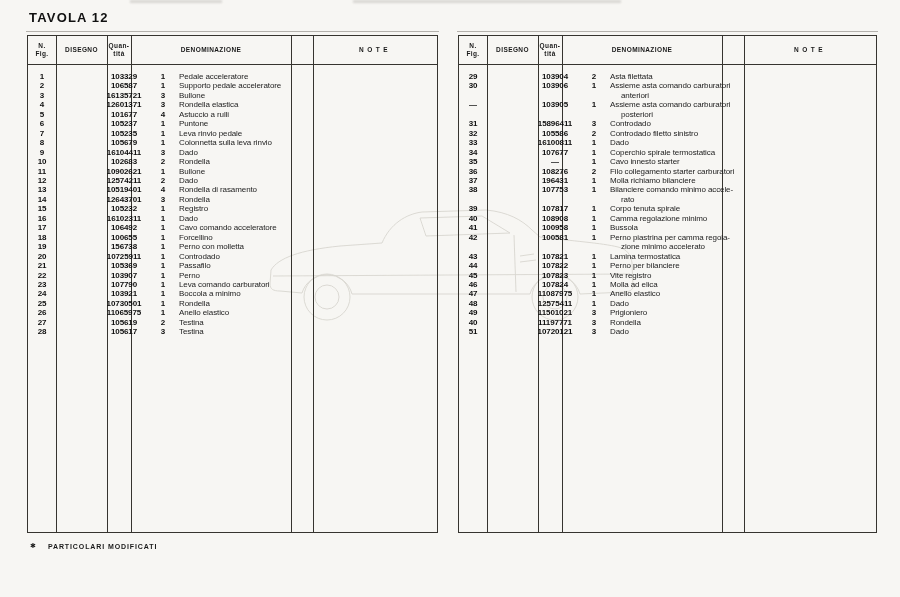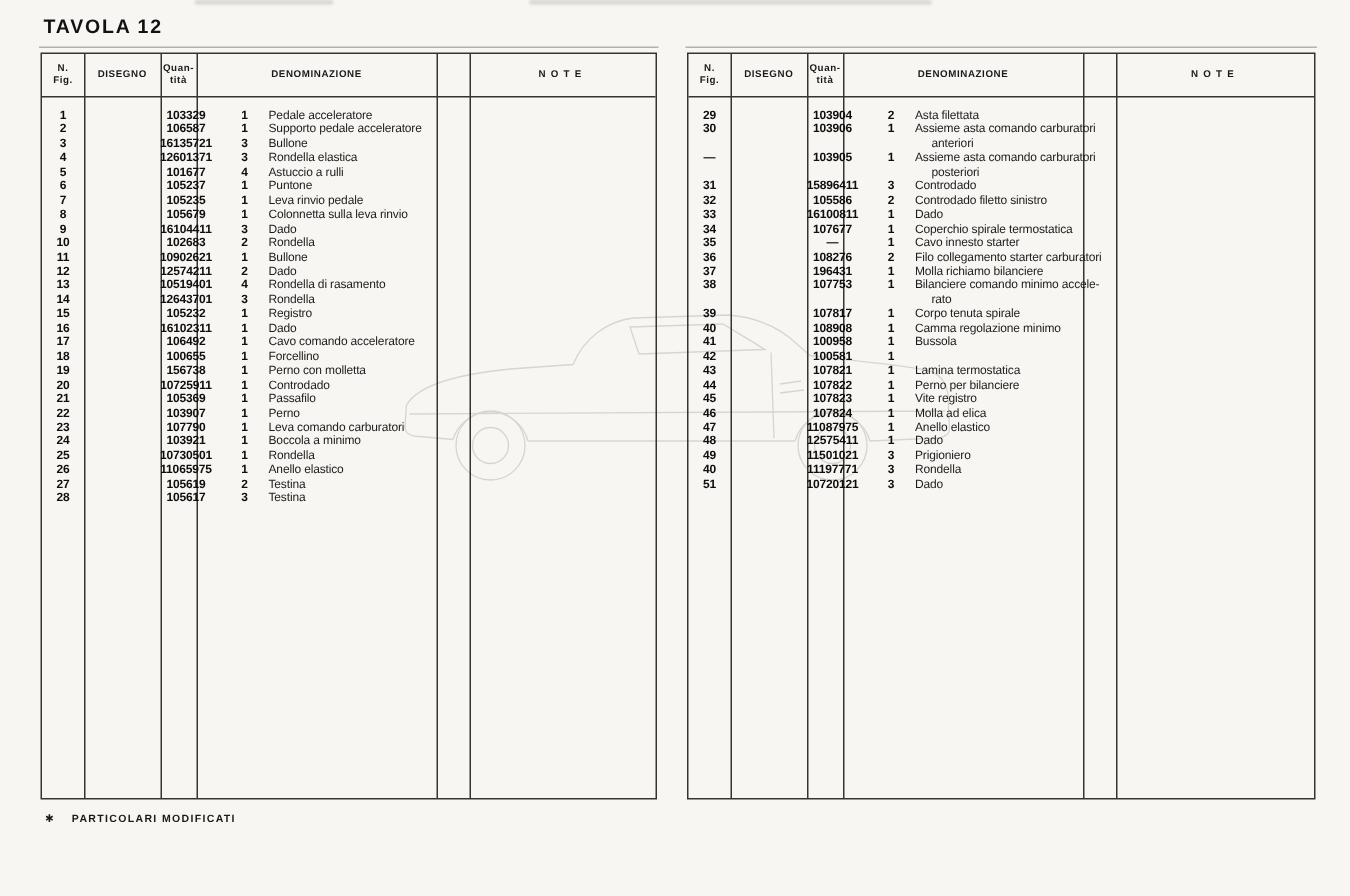--- a/index.html
+++ b/index.html
@@ -421,20 +421,22 @@
         <span class="c-fig">41</span>
         <span class="c-dis">100958</span>
         <span class="c-qty">1</span>
         <span class="c-den">Bussola</span>
       </div>
 
       <div class="trow">
         <span class="c-fig">42</span>
         <span class="c-dis">100581</span>
         <span class="c-qty">1</span>
+        <span class="c-den">Perno piastrina per camma regola-
+zione minimo accelerato</span>
       </div>
 
       <div class="trow">
         <span class="c-fig">43</span>
         <span class="c-dis">107821</span>
         <span class="c-qty">1</span>
         <span class="c-den">Lamina termostatica</span>
       </div>
 
       <div class="trow">

